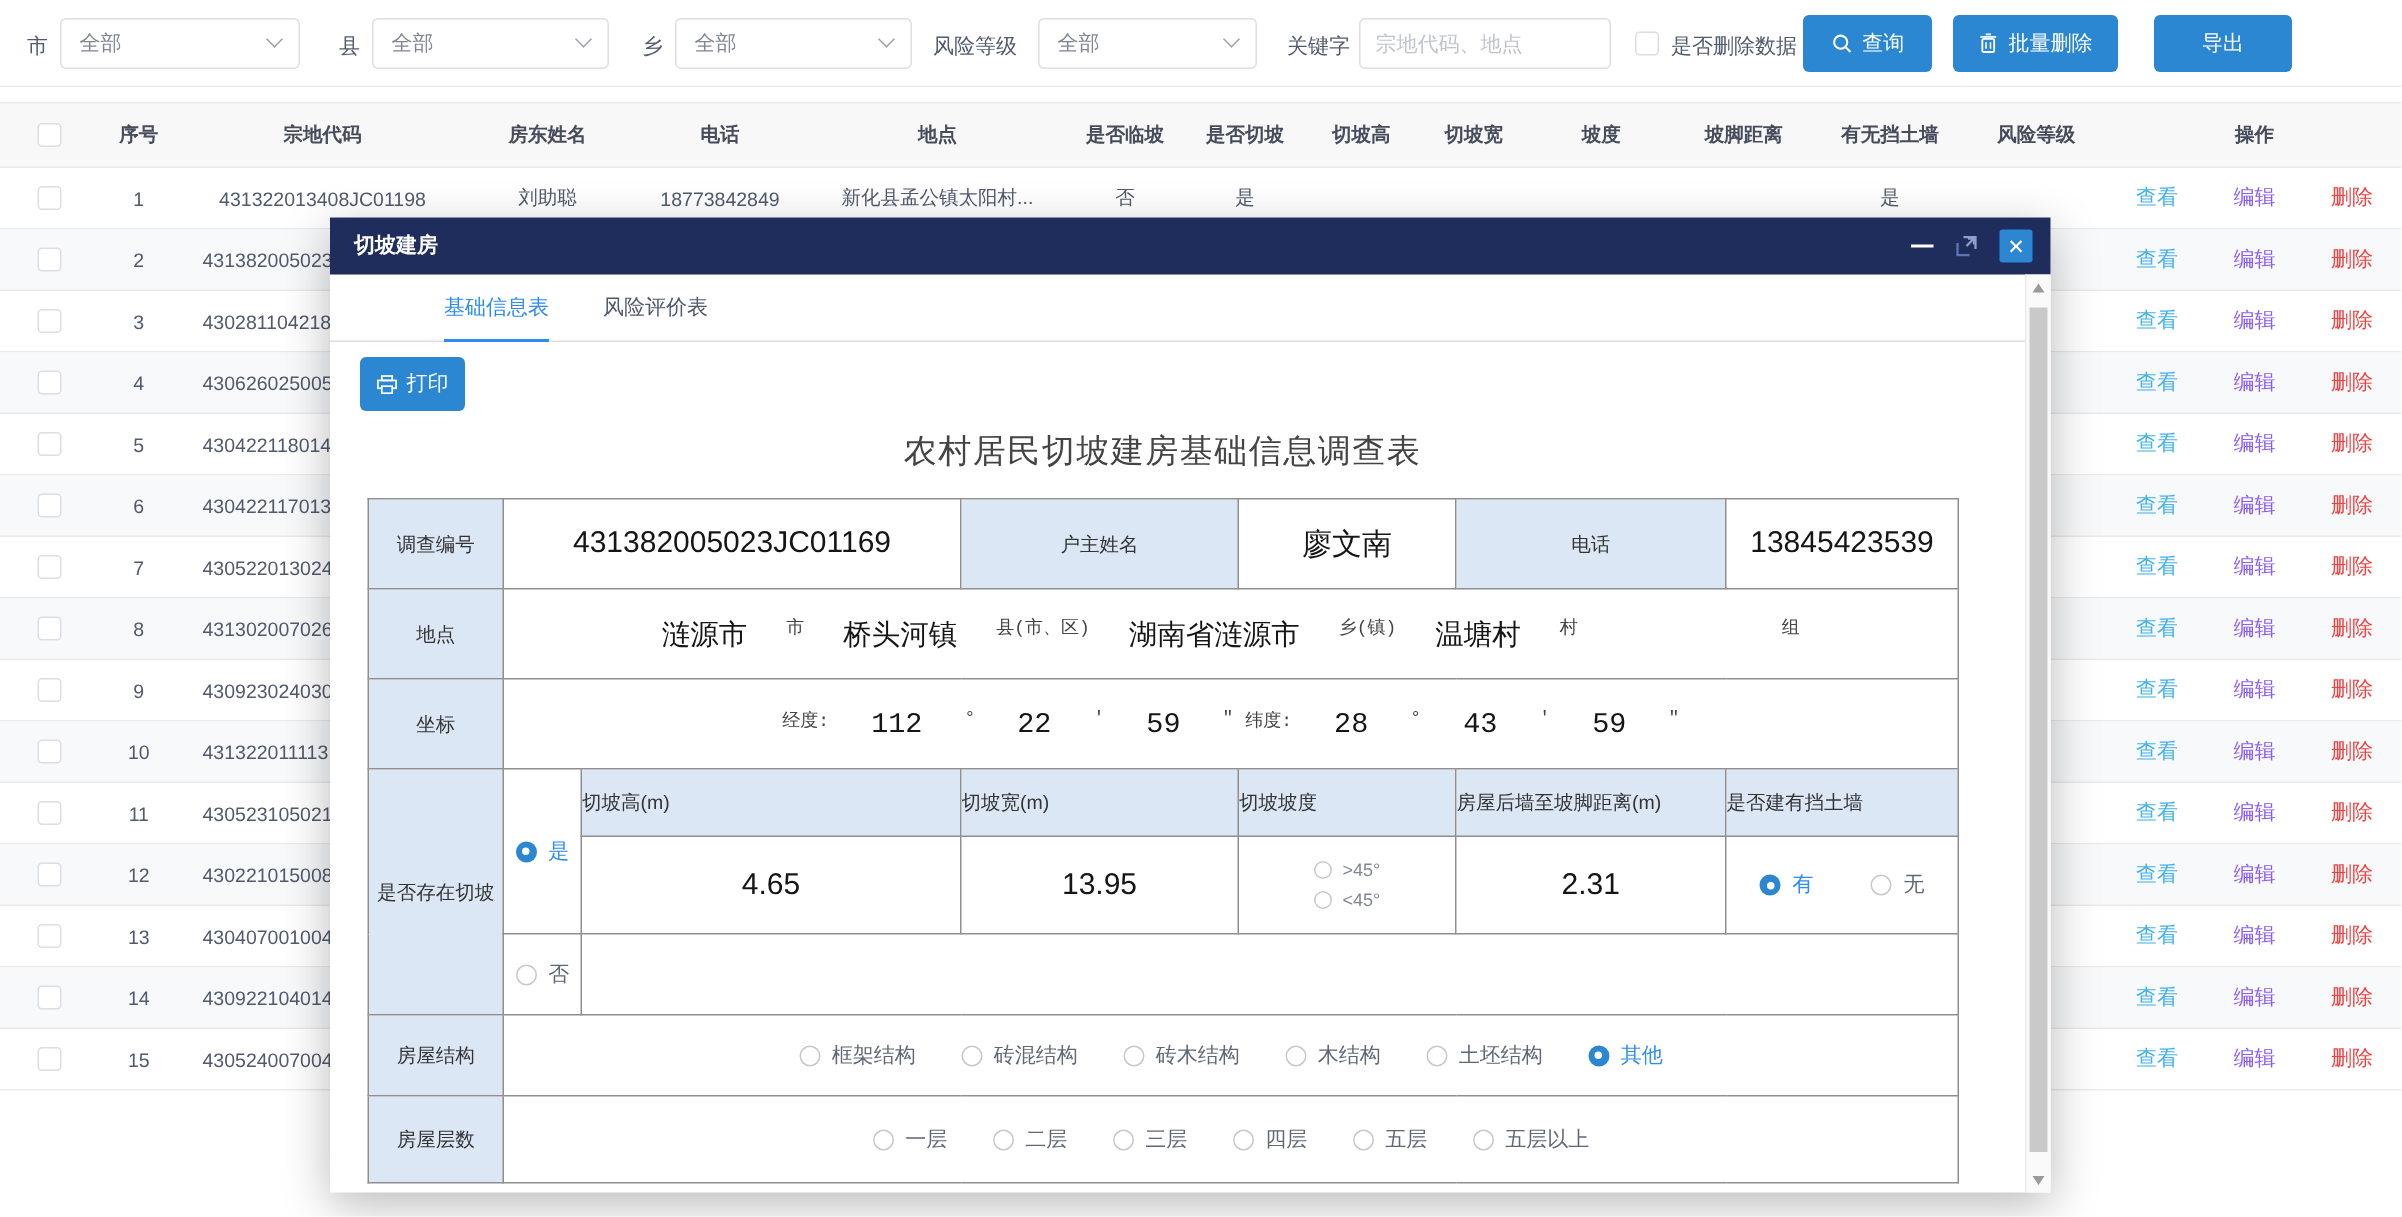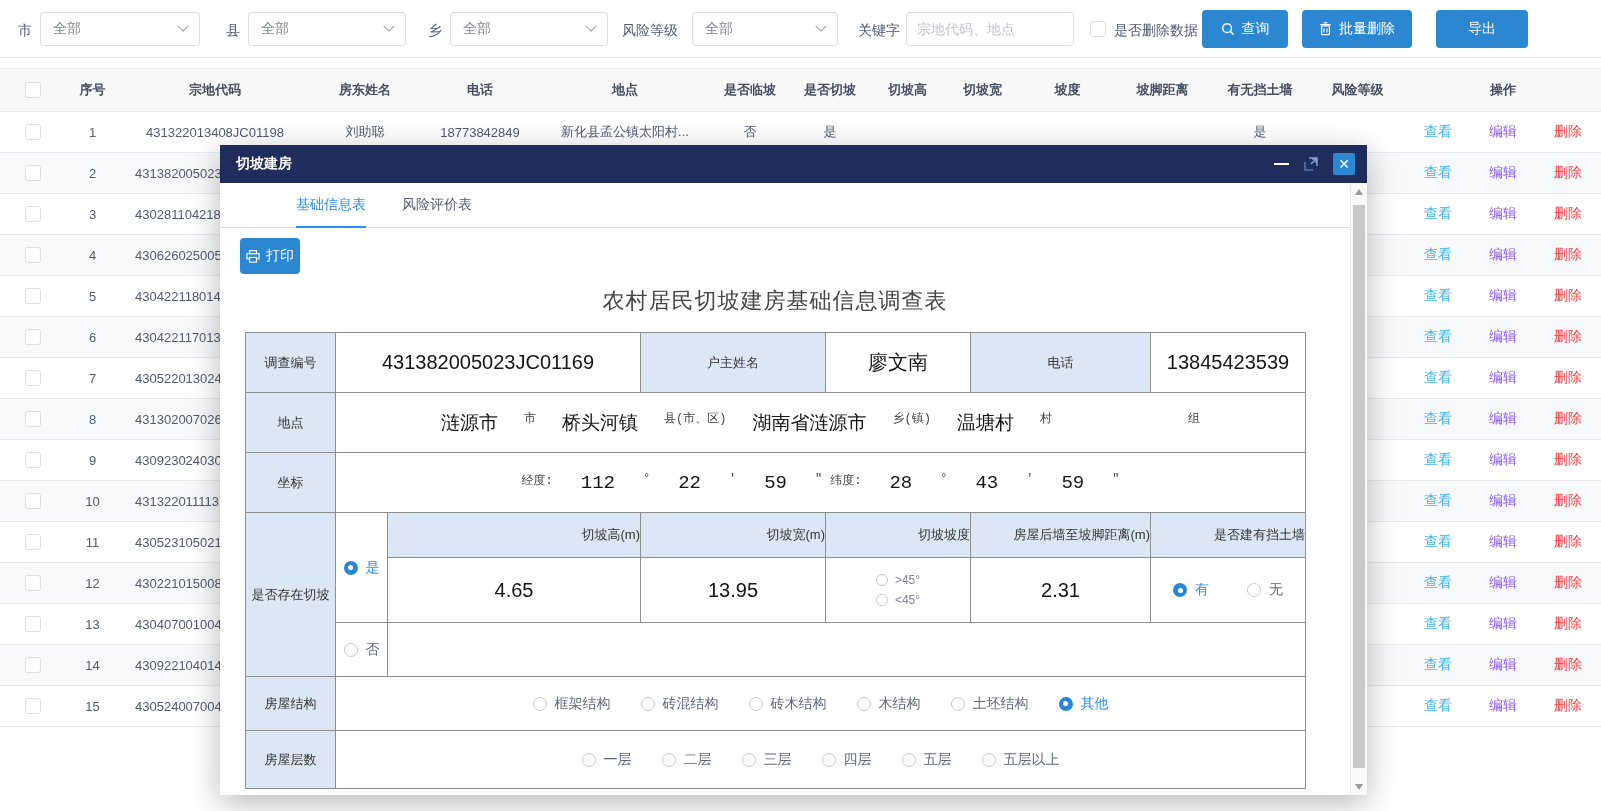--- a/index.html
+++ b/index.html
@@ -40,31 +40,31 @@
   .m-controls { margin-left:auto; display:flex; align-items:center; gap:14px; }
   .min-ic { width:15px; height:2px; background:#fff; cursor:pointer; }
   .max-ic { width:16px; height:16px; cursor:pointer; }
   .close-btn { width:22px; height:22px; background:#2b87d2; border-radius:2px; color:#fff; font-size:14px; font-weight:bold;
                display:flex; align-items:center; justify-content:center; cursor:pointer; }
   .m-tabs { height:45px; border-bottom:1px solid #dcdee2; display:flex; align-items:stretch; padding-left:76px; }
   .tab { display:flex; align-items:center; margin-right:36px; font-size:14px; color:#515a6e; cursor:pointer; position:relative; }
   .tab.active { color:#2d8cf0; }
   .tab.active::after { content:""; position:absolute; left:0; right:0; bottom:-1px; height:2px; background:#2d8cf0; }
   .m-body { position:relative; height:567px; overflow:hidden; }
-  .print-btn { position:relative; margin:10px 0 0 20px; width:60px; height:36px; background:#2b87d2; border:none; border-radius:4px;
+  .print-btn { position:relative; margin:10px 0 0 20px; width:70px; height:36px; background:#2b87d2; border:none; border-radius:4px;
                color:#fff; font-size:14px; display:inline-flex; align-items:center; justify-content:center; gap:6px; cursor:pointer; font-family:inherit; }
   .form-title { width:1060px; margin:12px 0 16px 25px; text-align:center; font-size:22px; color:#444; letter-spacing:1px; }
 
   .f-table { border-collapse:collapse; table-layout:fixed; width:1060px; margin:16px 0 0 25px; }
   .f-table td { border:1px solid #8f8f8f; overflow:hidden; }
   .lab { background:#dbe7f5; font-size:13px; color:#333; text-align:center; }
   .bigval { font-size:20px; color:#151515; text-align:center; }
   .midval { font-size:19px; color:#151515; }
   .unit { font-size:12px; color:#444; }
-  .hcell { background:#dbe7f5; font-size:13px; color:#333; text-align:right; }
+  .hcell { background:#dbe7f5; font-size:13px; color:#333; text-align:left; }
   .flexc { display:flex; align-items:flex-start; justify-content:center;font-family:Liberation Mono, monospace; }
 
   .radio { width:14px; height:14px; border-radius:50%; border:1px solid #c5c8ce; background:#fff; display:inline-block; flex:none; position:relative; cursor:pointer; }
   .radio.sel { border:none; background:#2b87d2; }
   .radio.sel::after { content:""; position:absolute; width:5px; height:5px; border-radius:50%; background:#fff; left:4.5px; top:4.5px; }
   .radio.sm { width:12px; height:12px; }
   .ropt { display:inline-flex; align-items:center; gap:8px; font-size:14px; color:#606878; }
   .ropt .blue { color:#2d8cf0; }
   .angle-opt { display:flex; align-items:center; gap:7px; font-size:12px; color:#808695; }
 

